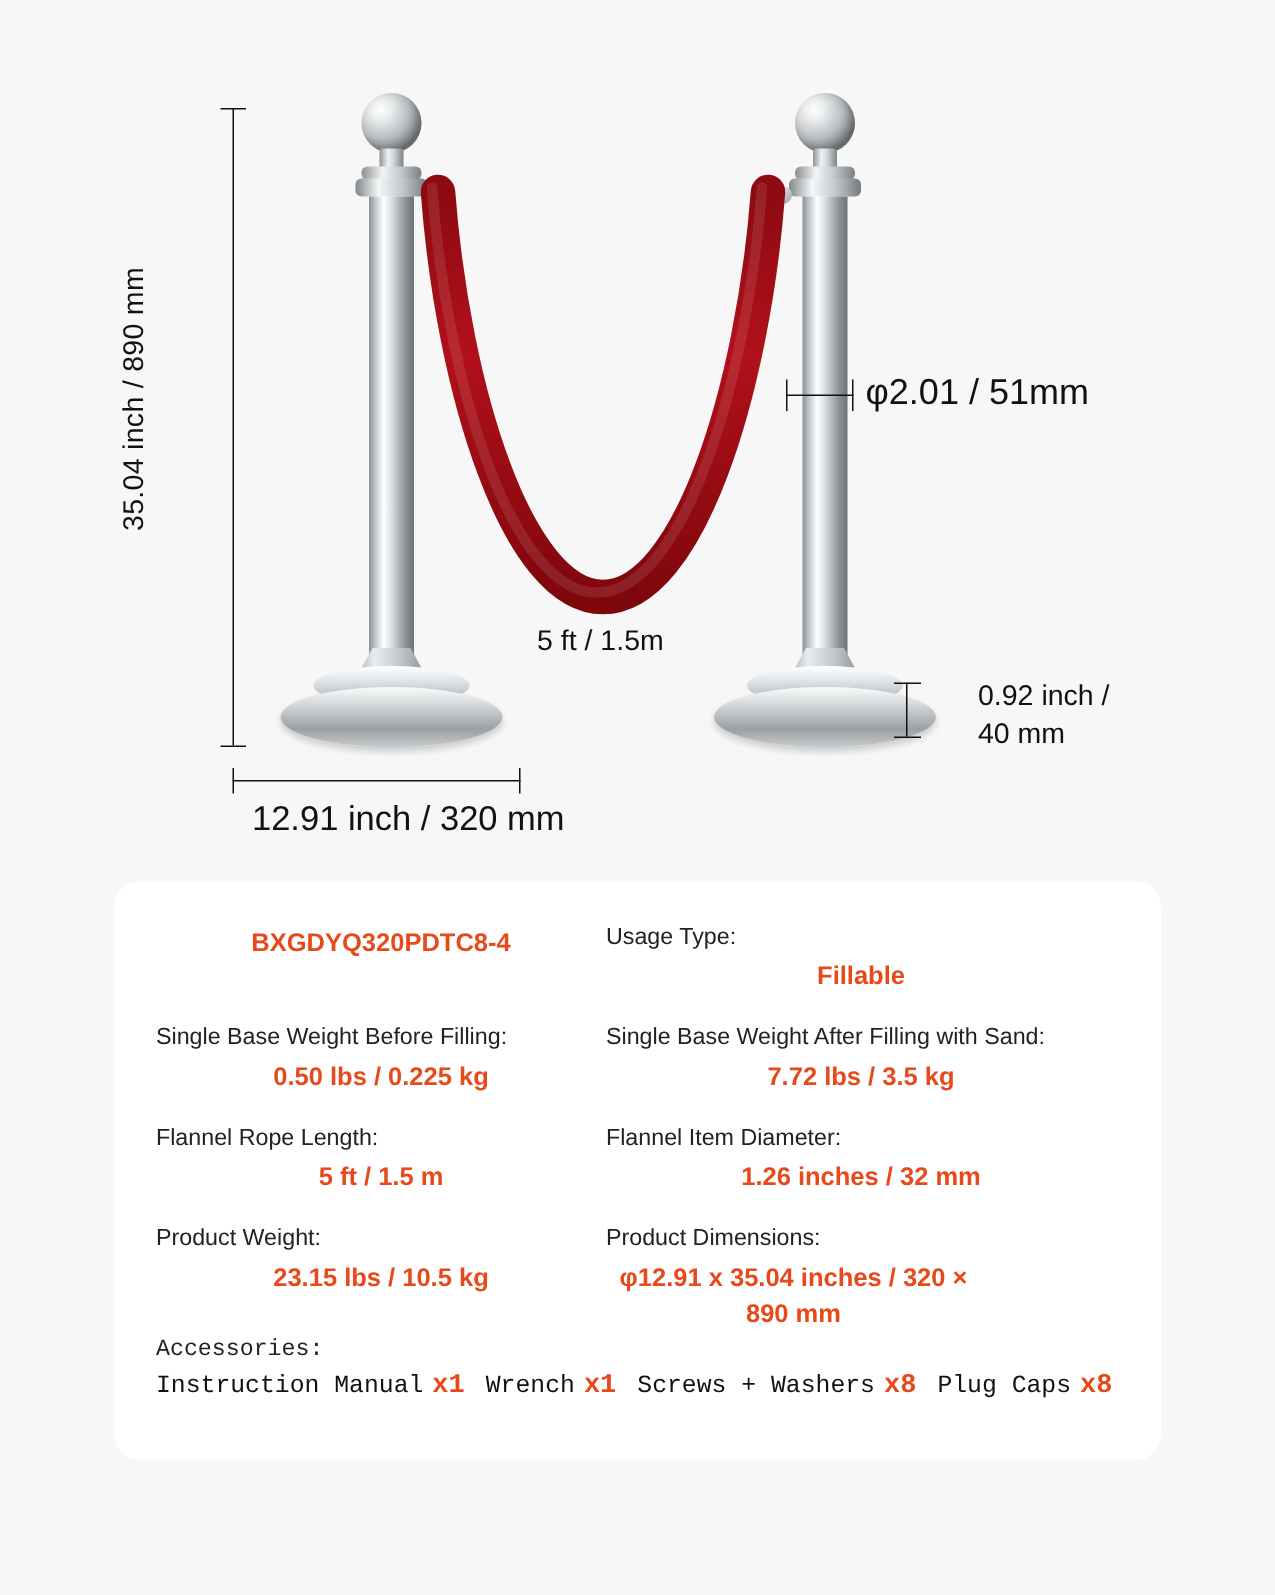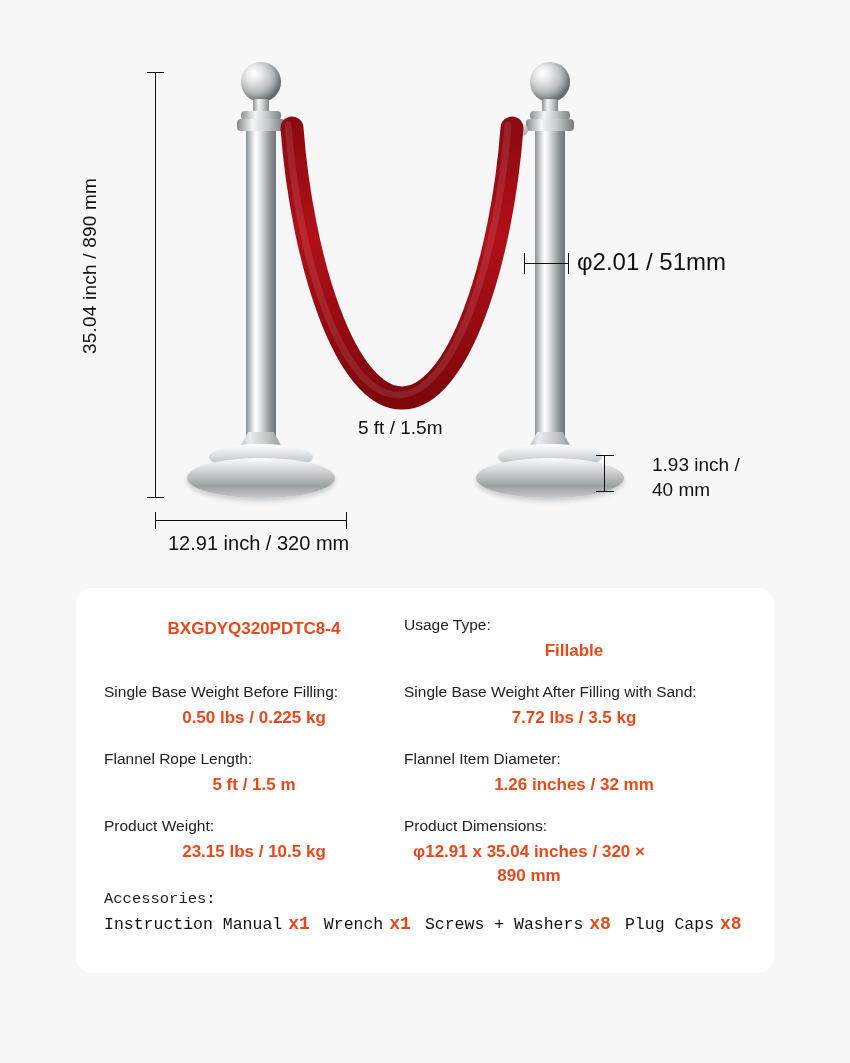--- a/index.html
+++ b/index.html
@@ -77,21 +77,21 @@
     width: 1px;
     height: 17px;
     background: #111;
   }
   .dim-hline-cap-l { left: 155px; }
   .dim-hline-cap-r { left: 346px; }
   .dim-hlabel {
     position: absolute;
     left: 168px;
     top: 532px;
-    font-size: 20px;
+    font-size: 23px;
     color: #111;
     white-space: nowrap;
   }
 
   
   .dim-dia-line {
     position: absolute;
     left: 524px;
     top: 263px;
     width: 45px;
@@ -348,21 +348,21 @@
 
     <div class="dim-dia-line"></div>
     <div class="dim-dia-cap-l"></div>
     <div class="dim-dia-cap-r"></div>
     <div class="dim-dia-label">φ2.01 / 51mm</div>
 
     <div class="dim-base-line"></div>
     <div class="dim-base-cap-t"></div>
     <div class="dim-base-cap-b"></div>
     <div class="dim-base-label">
-      <span>1.93 inch /</span><br>
+      <span>0.92 inch /</span><br>
       <span>40 mm</span>
     </div>
 
     <div class="rope-label">5 ft  /  1.5m</div>
   </div>
 
   <div class="card">
     <div class="spec-grid">
 
       <div class="spec-item">

